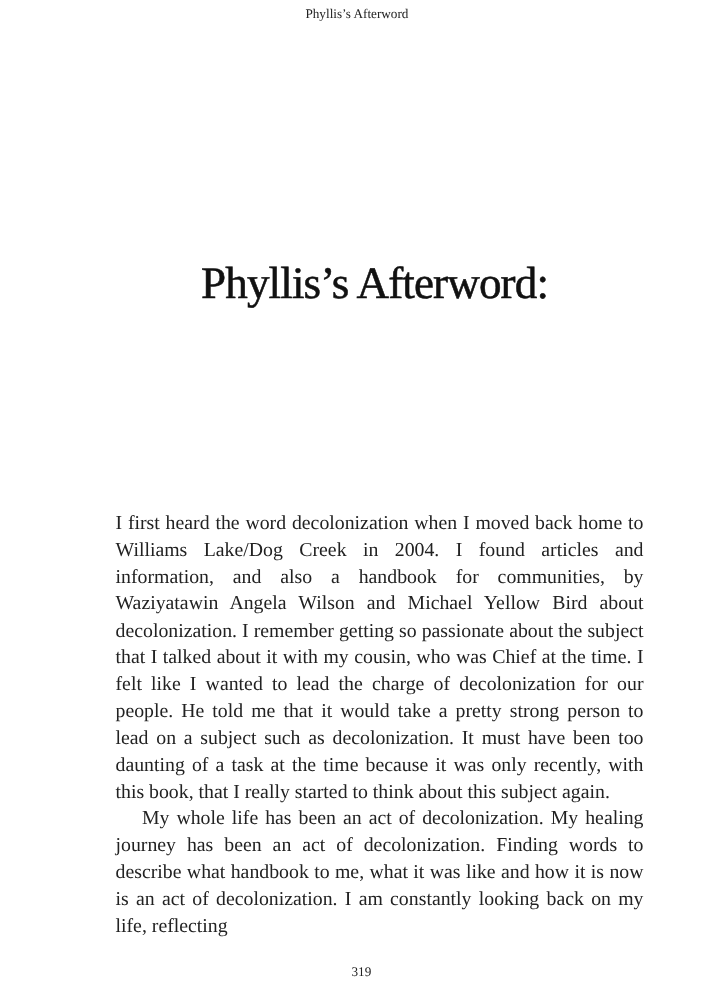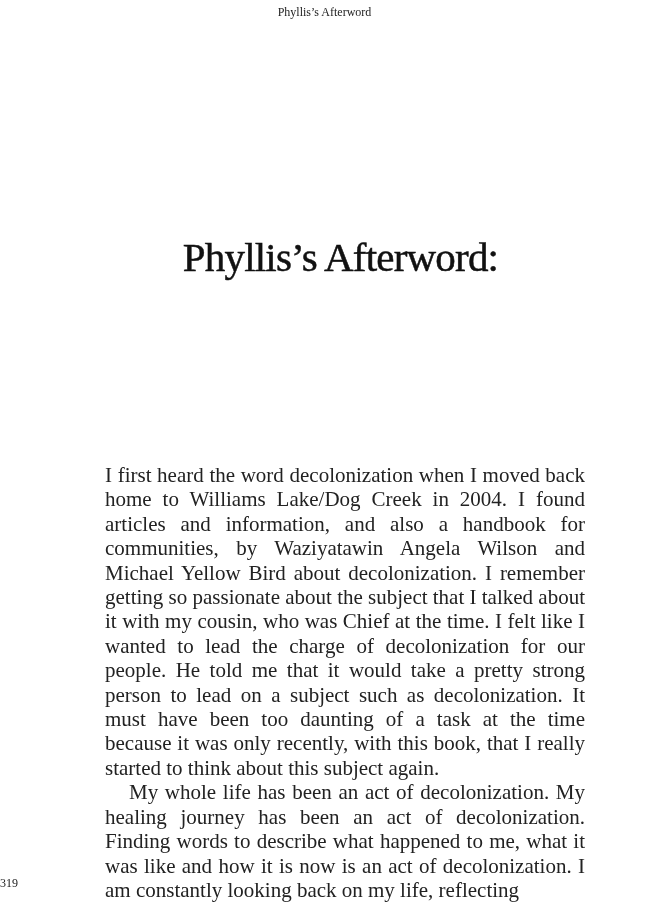--- a/index.html
+++ b/index.html
@@ -5,33 +5,33 @@
   html, body { margin: 0; padding: 0; background: #ffffff; }
   body { width: 657px; height: 916px; position: relative; overflow: hidden;
          font-family: "Liberation Serif", "DejaVu Serif", serif; color: #1a1a1a; }
   .running-head { position: absolute; top: 5px; left: 0; width: 649px; text-align: center;
                   font-size: 12px; color: #222; }
   .title { position: absolute; top: 222px; left: 0; width: 657px; text-align: center;
            font-size: 41px; line-height: 47px; font-weight: normal; color: #111;
            letter-spacing: -0.8px; margin: 12px; -webkit-text-stroke: 0.5px #111; }
   .title span { display: block; }
   .body-text { position: absolute; top: 463px; left: 105px; width: 480px;
-               font-size: 21px; line-height: 24.4px; text-align: justify; color: #222; }
+               font-size: 18px; line-height: 24.4px; text-align: justify; color: #222; }
   .body-text p { margin: 0; }
   .body-text p.indent { text-indent: 24px; }
-  .folio { position: absolute; top: 876px; left: 0; width: 657px; 
+  .folio { position: absolute; top: 876px; left: 0; width: 657px; text-align: center;
            font-size: 12px; color: #222; }
 </style>
 </head>
 <body>
 
 <div class="running-head">Phyllis’s Afterword</div>
 
 <h1 class="title">
   <span>Phyllis’s Afterword:</span>
 </h1>
 
 <div class="body-text">
   <p>I first heard the word decolonization when I moved back home to Williams Lake/Dog Creek in 2004. I found articles and information, and also a handbook for communities, by Waziyatawin Angela Wilson and Michael Yellow Bird about decolonization. I remember getting so passionate about the subject that I talked about it with my cousin, who was Chief at the time. I felt like I wanted to lead the charge of decolonization for our people. He told me that it would take a pretty strong person to lead on a subject such as decolonization. It must have been too daunting of a task at the time because it was only recently, with this book, that I really started to think about this subject again.</p>
-  <p class="indent">My whole life has been an act of decolonization. My healing journey has been an act of decolonization. Finding words to describe what happened to me, what it was like and how it is now is an act of decolonization. I am constantly looking back on my life, reflecting</p>
+  <p class="indent">My whole life has been an act of decolonization. My healing journey has been an act of decolonization. Finding words to describe what handbook to me, what it was like and how it is now is an act of decolonization. I am constantly looking back on my life, reflecting</p>
 </div>
 
 <div class="folio">319</div>
 
 </body></html>

